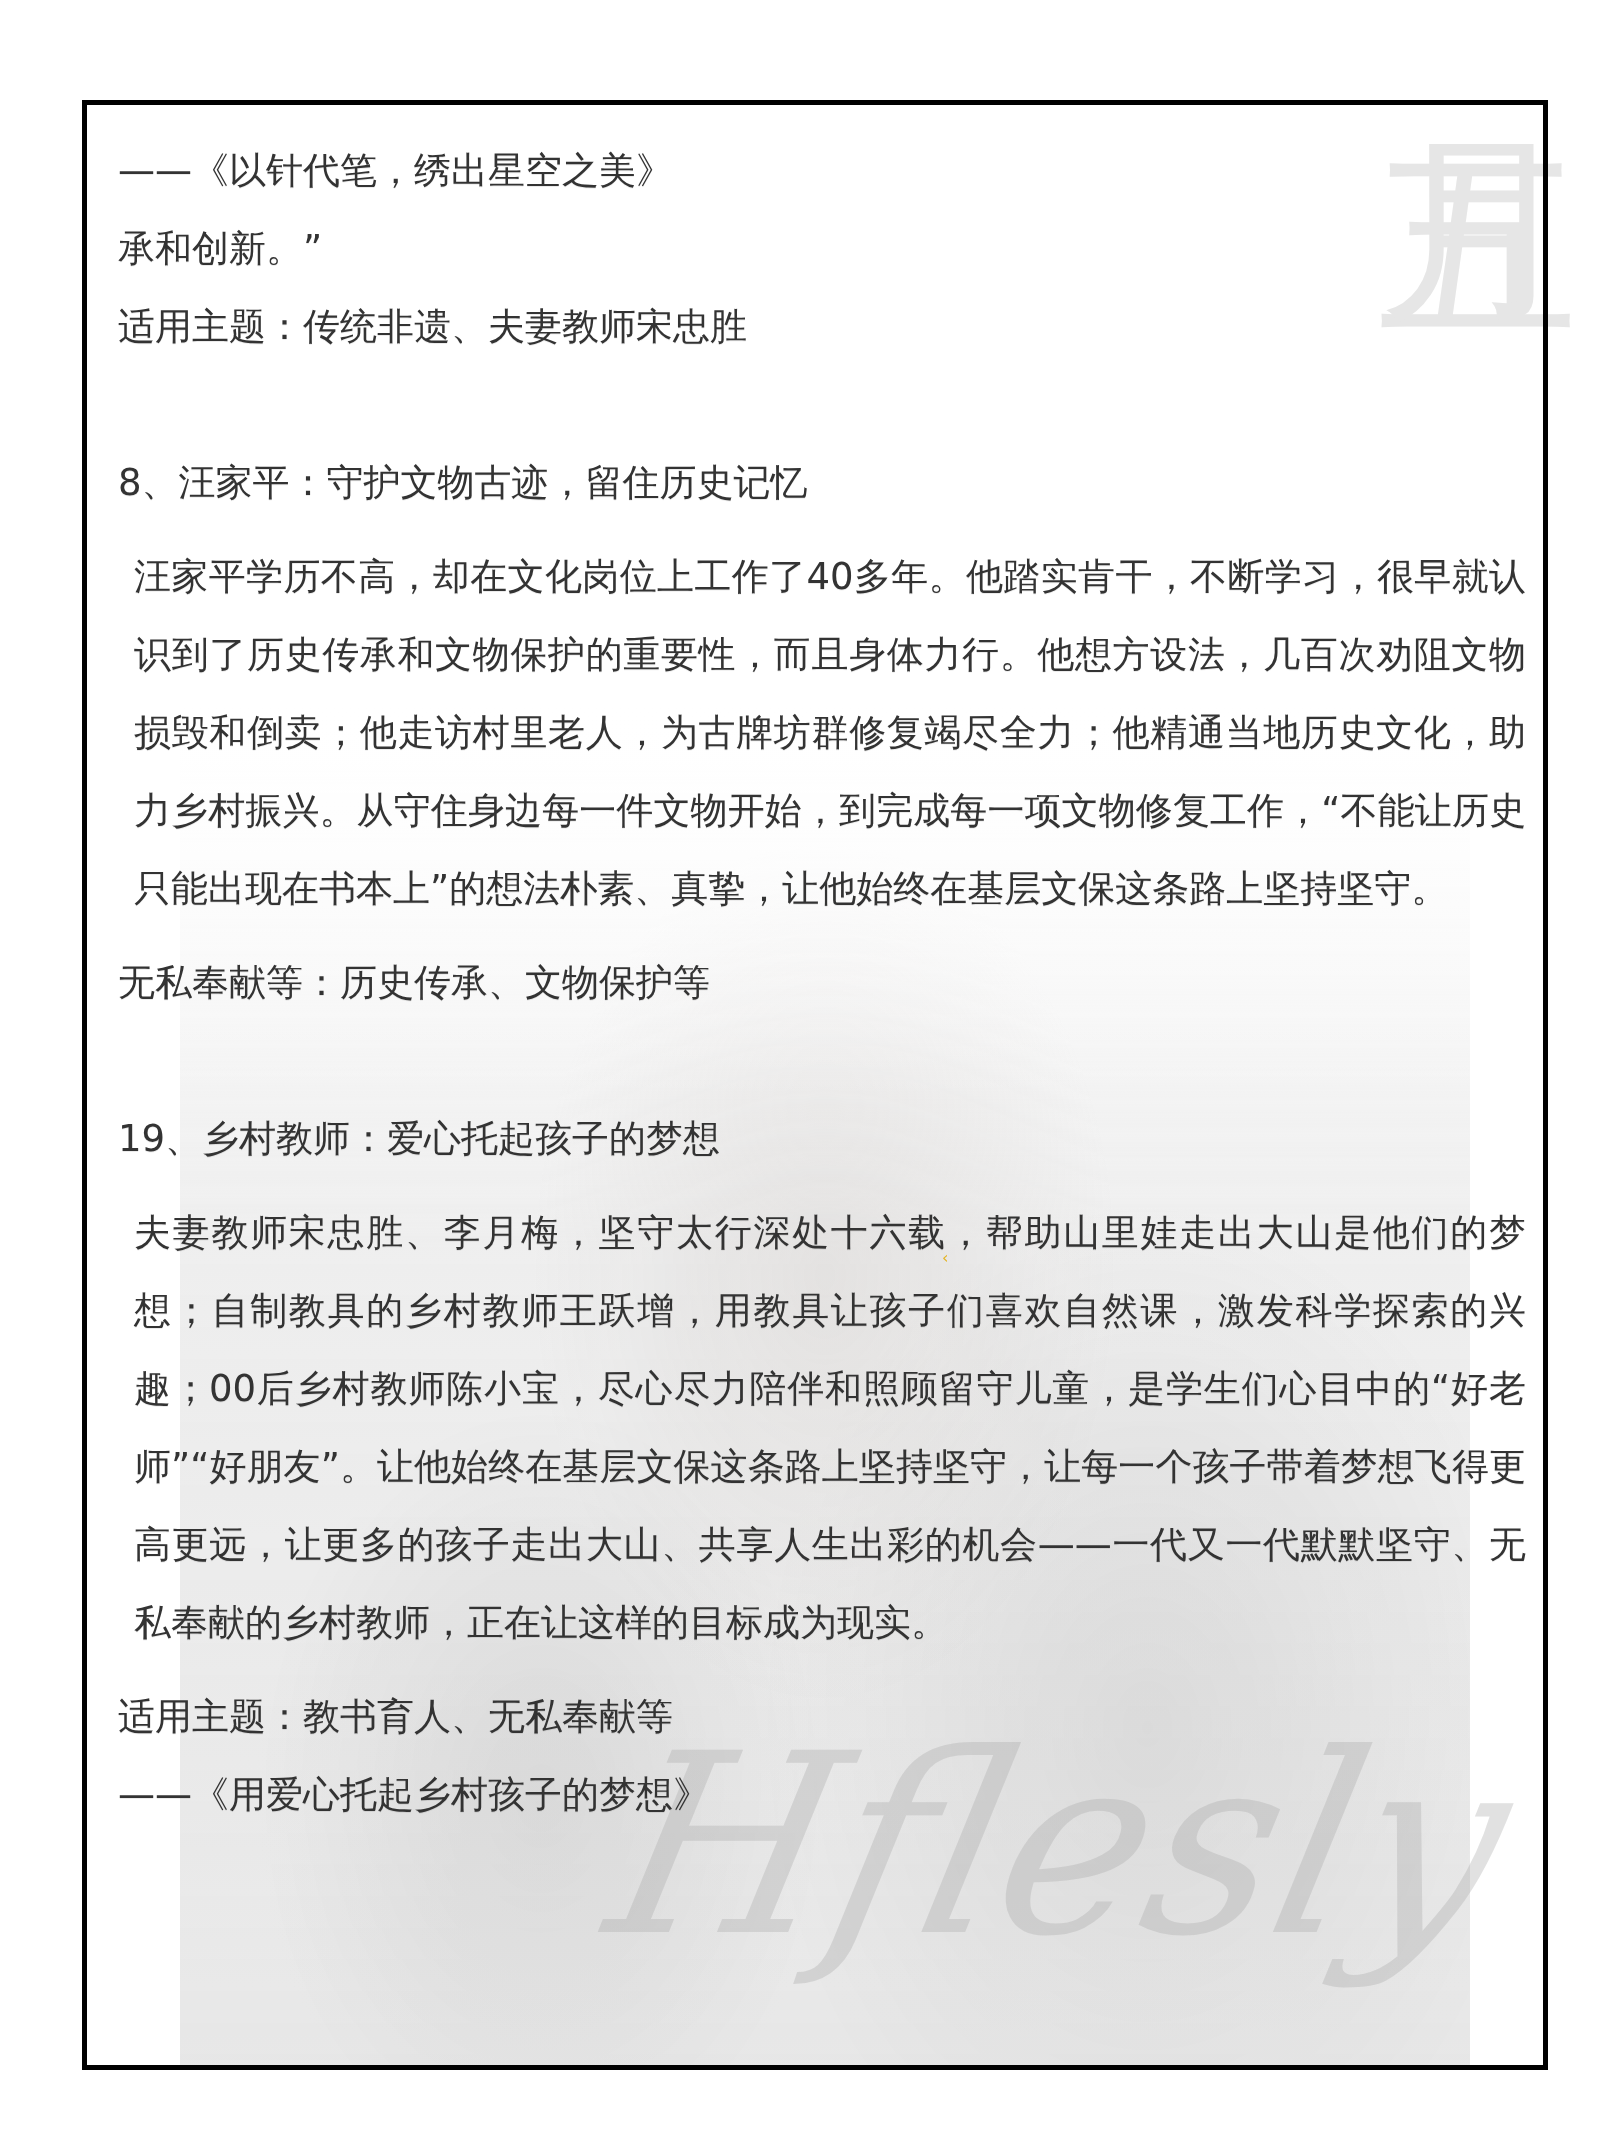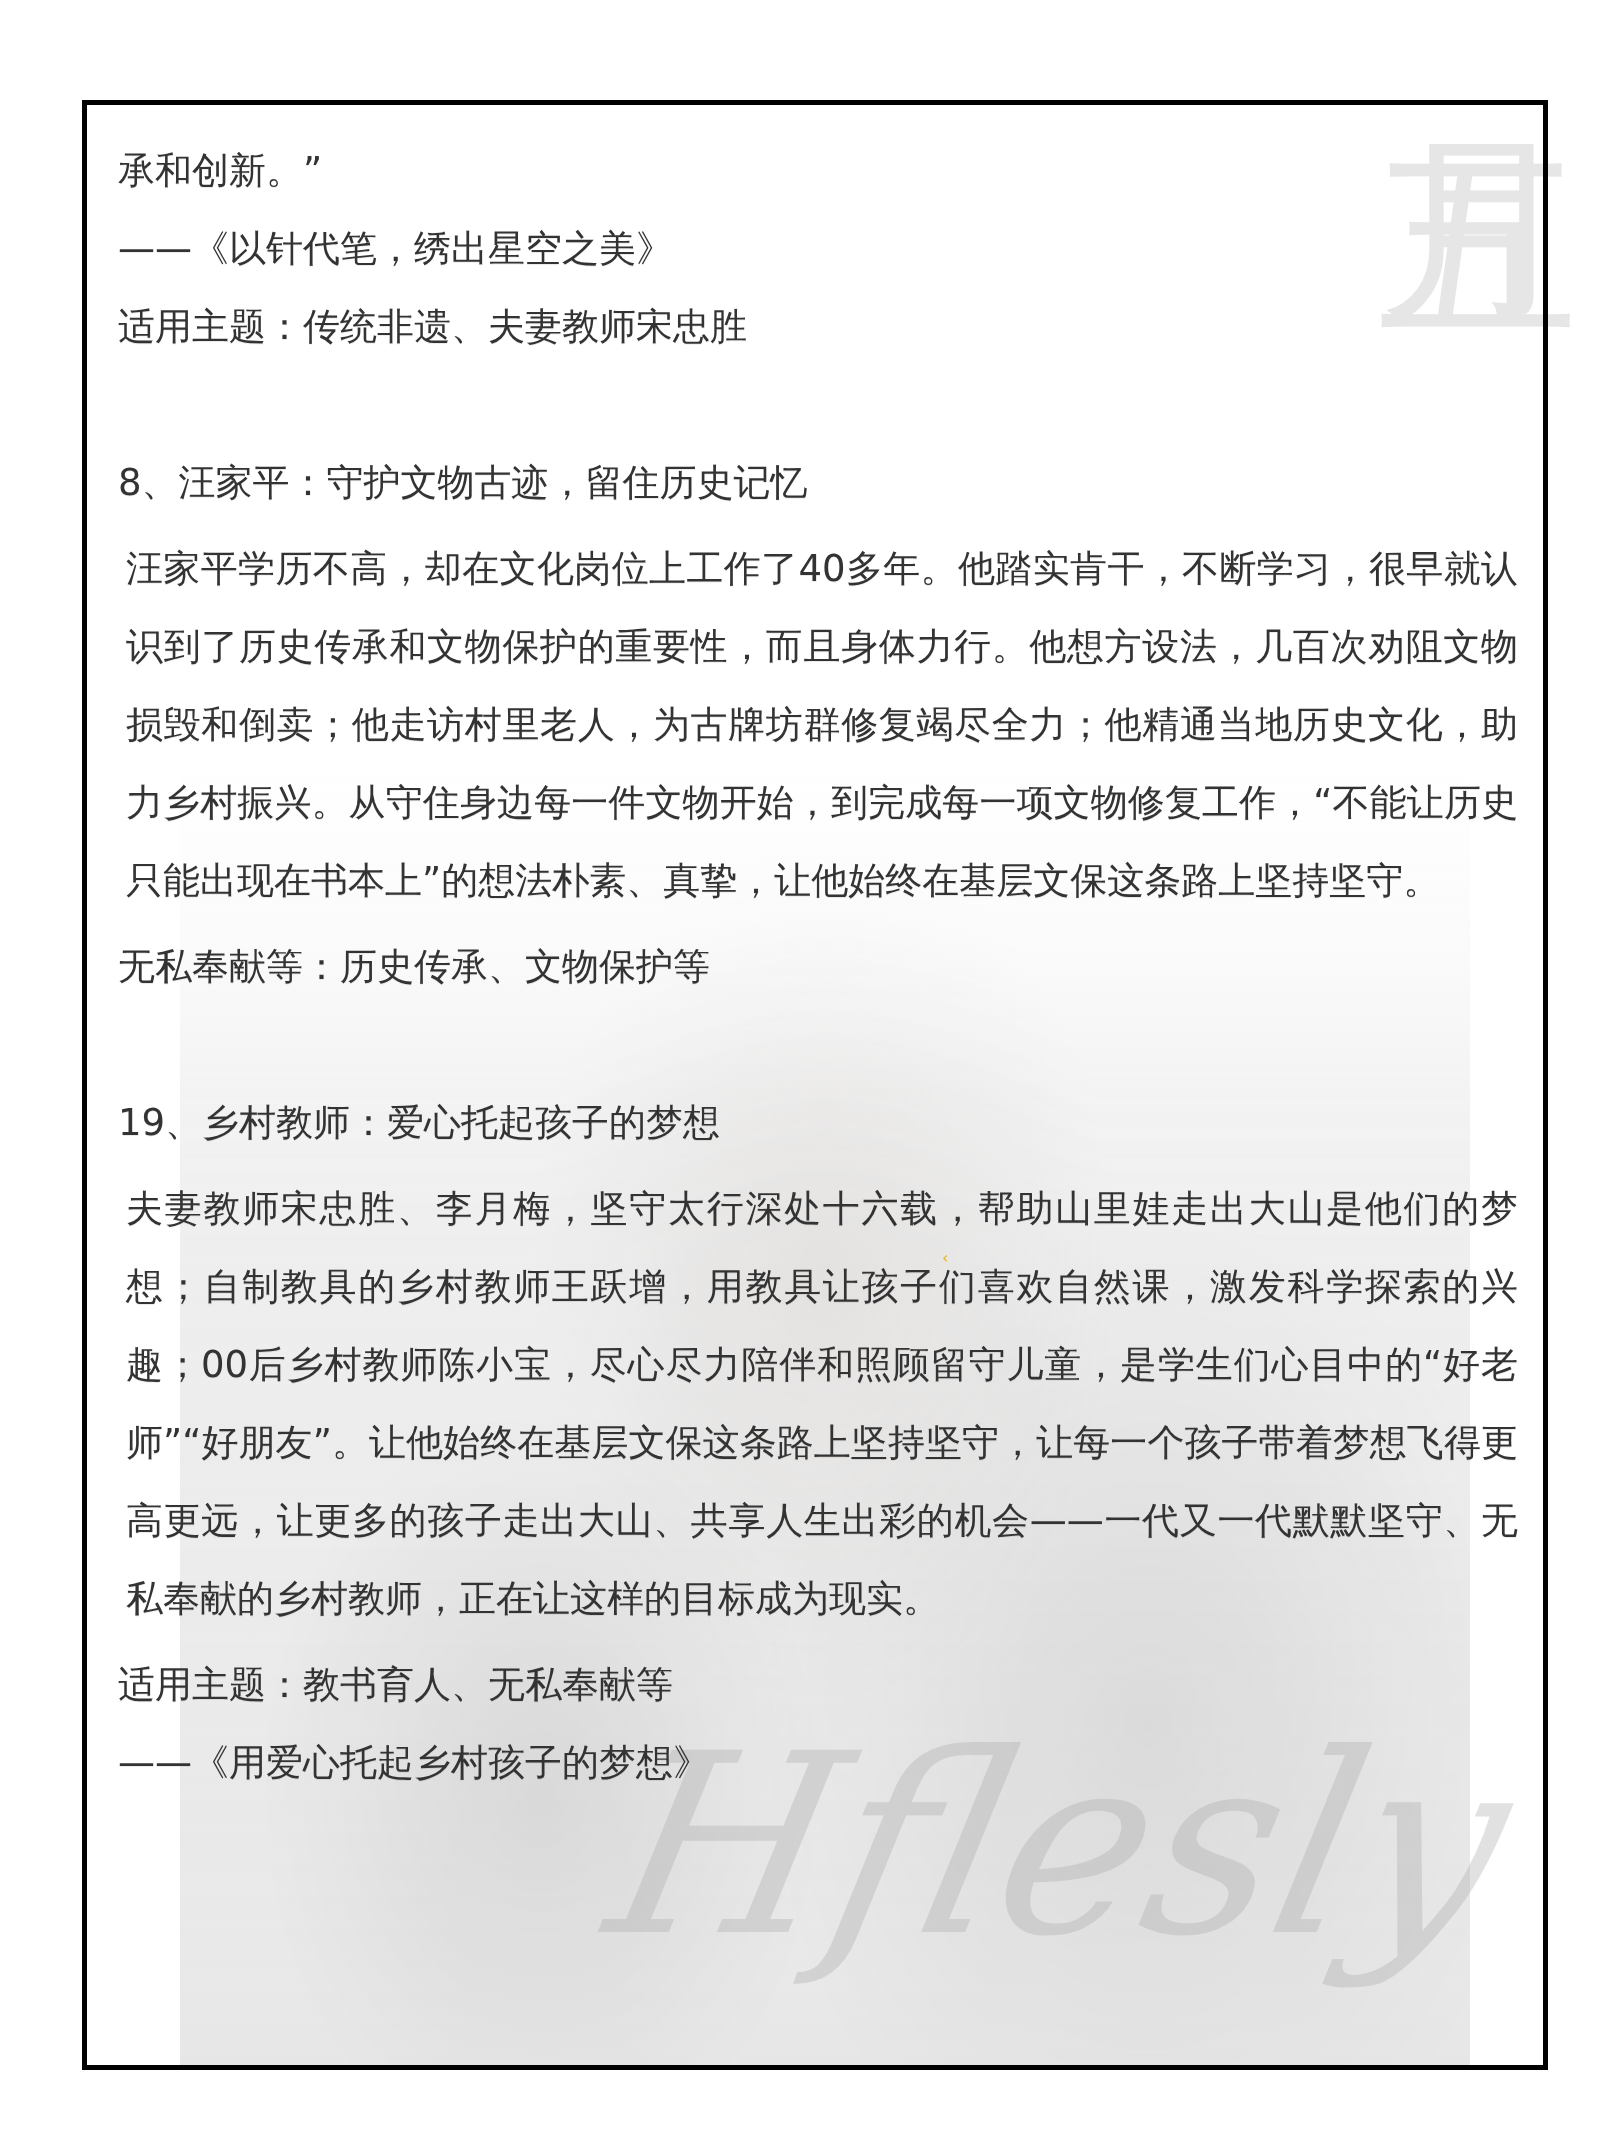--- a/index.html
+++ b/index.html
@@ -36,37 +36,37 @@
       position: absolute; left: 82px; top: 100px; width: 1456px; height: 1960px;
       border: 5px solid #000; box-sizing: content-box;
     }
     .content {
       position: absolute; left: 118px; top: 132px; width: 1400px;
       font-size: 37px; line-height: 78px; color: #333333;
       text-shadow: 0 1px 0 rgba(0,0,0,0.08);
     }
     .line { white-space: nowrap; margin: 0; }
     .gap { height: 78px; }
-    .para { margin: 8px; width: 1392px; text-align: justify; text-align-last: left; }
+    .para { margin: 16px; width: 1392px; text-align: justify; text-align-last: left; }
     .deco-mark { position: absolute; left: 942px; top: 1248px; color: #e4b422; font-size: 16px; }
   </style>
 </head>
 <body>
 
 <div class="bg-photo"></div>
 <div class="bg-photo-fade"></div>
 <div class="wm-month">五月</div>
 <div class="wm-script">Hflesly</div>
 
 <div class="frame"></div>
 
 <div class="content">
   <section>
+    <p class="line">——《以针代笔，绣出星空之美》</p>
     <p class="line">承和创新。”</p>
-    <p class="line">——《以针代笔，绣出星空之美》</p>
     <p class="line">适用主题：传统非遗、夫妻教师宋忠胜</p>
   </section>
   <div class="gap"></div>
   <section>
     <p class="line">8、汪家平：守护文物古迹，留住历史记忆</p>
     <p class="para">汪家平学历不高，却在文化岗位上工作了40多年。他踏实肯干，不断学习，很早就认识到了历史传承和文物保护的重要性，而且身体力行。他想方设法，几百次劝阻文物损毁和倒卖；他走访村里老人，为古牌坊群修复竭尽全力；他精通当地历史文化，助力乡村振兴。从守住身边每一件文物开始，到完成每一项文物修复工作，“不能让历史只能出现在书本上”的想法朴素、真挚，让他始终在基层文保这条路上坚持坚守。</p>
     <p class="line">无私奉献等：历史传承、文物保护等</p>
   </section>
   <div class="gap"></div>
   <section>

